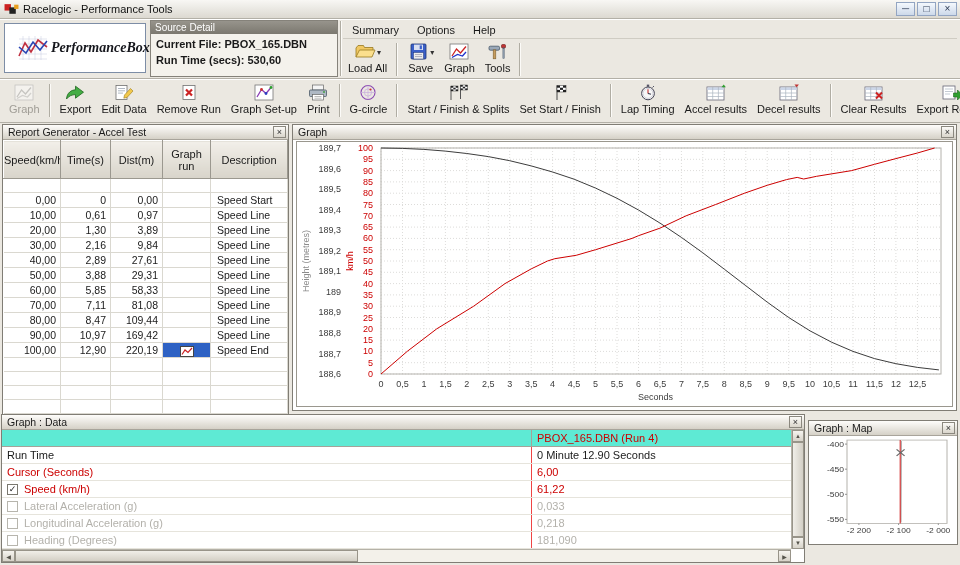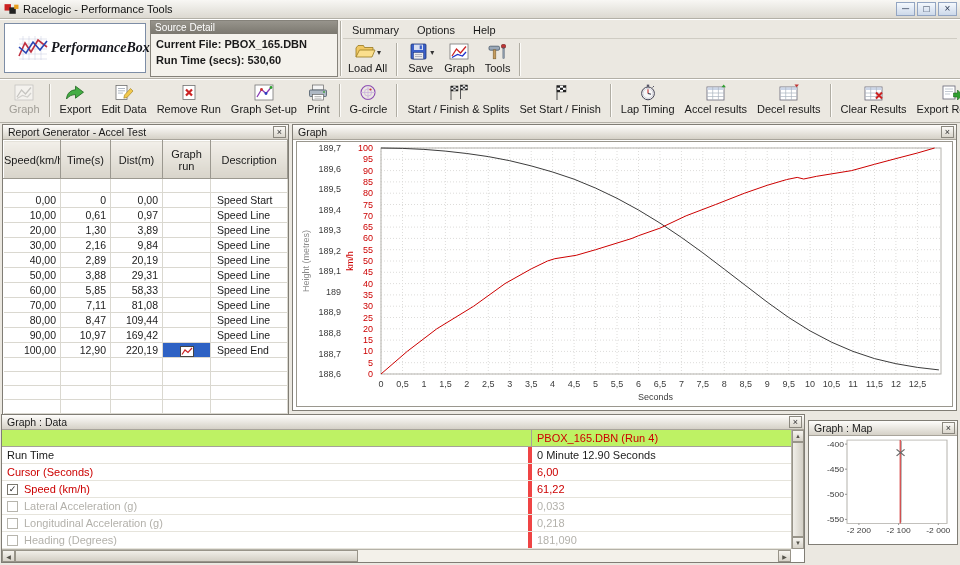--- a/index.html
+++ b/index.html
@@ -58,25 +58,25 @@
 .rpt-scroll{position:absolute;left:0;right:0;bottom:0;height:12px;background:#f2f0e9;border-top:1px solid #c9c6bc;display:flex;align-items:stretch;}
 
 
 #graph-panel{left:292px;top:124px;width:665px;height:287px;}
 .chart-wrap{position:absolute;left:3px;right:3px;top:16px;bottom:3px;border:1px solid #9a978e;background:#fff;}
 svg.chart{width:100%;height:100%;display:block;font-family:"Liberation Sans","DejaVu Sans",sans-serif;}
 
 
 #graph-data-panel{left:1px;top:414px;width:804px;height:149px;}
 .gd-content{position:absolute;left:0;right:13px;top:15px;bottom:13px;overflow:hidden;background:#fff;}
-.gd-header{display:flex;height:17px;background:#bef264;border-bottom:1px solid #a5a299;font-size:11px;align-items:center;}
+.gd-header{display:flex;height:17px;background:#5eead4;border-bottom:1px solid #a5a299;font-size:11px;align-items:center;}
 .gd-h1{width:530px;height:100%;border-right:1px solid #a5a299;}
 .gd-h2{flex:1;color:#cc0000;padding-left:5px;}
 .gd-row{display:flex;height:17px;border-bottom:1px solid #e6e4dc;font-size:11px;align-items:center;}
-.gd-c1{width:530px;height:100%;border-right:4px solid #ef4444;display:flex;align-items:center;padding-left:5px;}
+.gd-c1{width:530px;height:100%;border-right:1px solid #ef4444;display:flex;align-items:center;padding-left:5px;}
 .gd-c2{flex:1;padding-left:5px;}
 .gd-row.red{color:#cc0000;}
 .gd-row.disabled{color:#b3b1ab;}
 .cb{width:11px;height:11px;border:1px solid #7a786f;background:#fff;display:inline-flex;align-items:center;justify-content:center;font-size:9px;line-height:9px;margin-right:6px;flex:none;color:#222;}
 .gd-row.disabled .cb{border-color:#b7b5ad;}
 
 
 .sb-btn{width:13px;height:12px;background:linear-gradient(#f6f4ef,#d7d3c9);border:1px solid #989489;color:#55534b;display:inline-flex;align-items:center;justify-content:center;font-size:6px;flex:none;}
 .ar-l::after{content:"◀";}
 .ar-r::after{content:"▶";}
@@ -474,21 +474,21 @@
         <tr>
           <td class="num">30,00</td>
           <td class="num">2,16</td>
           <td class="num">9,84</td>
           <td class="gr"></td>
           <td class="desc">Speed Line</td>
         </tr>
         <tr>
           <td class="num">40,00</td>
           <td class="num">2,89</td>
-          <td class="num">20,19</td>
+          <td class="num">27,61</td>
           <td class="gr"></td>
           <td class="desc">Speed Line</td>
         </tr>
         <tr>
           <td class="num">50,00</td>
           <td class="num">3,88</td>
           <td class="num">29,31</td>
           <td class="gr"></td>
           <td class="desc">Speed Line</td>
         </tr>

